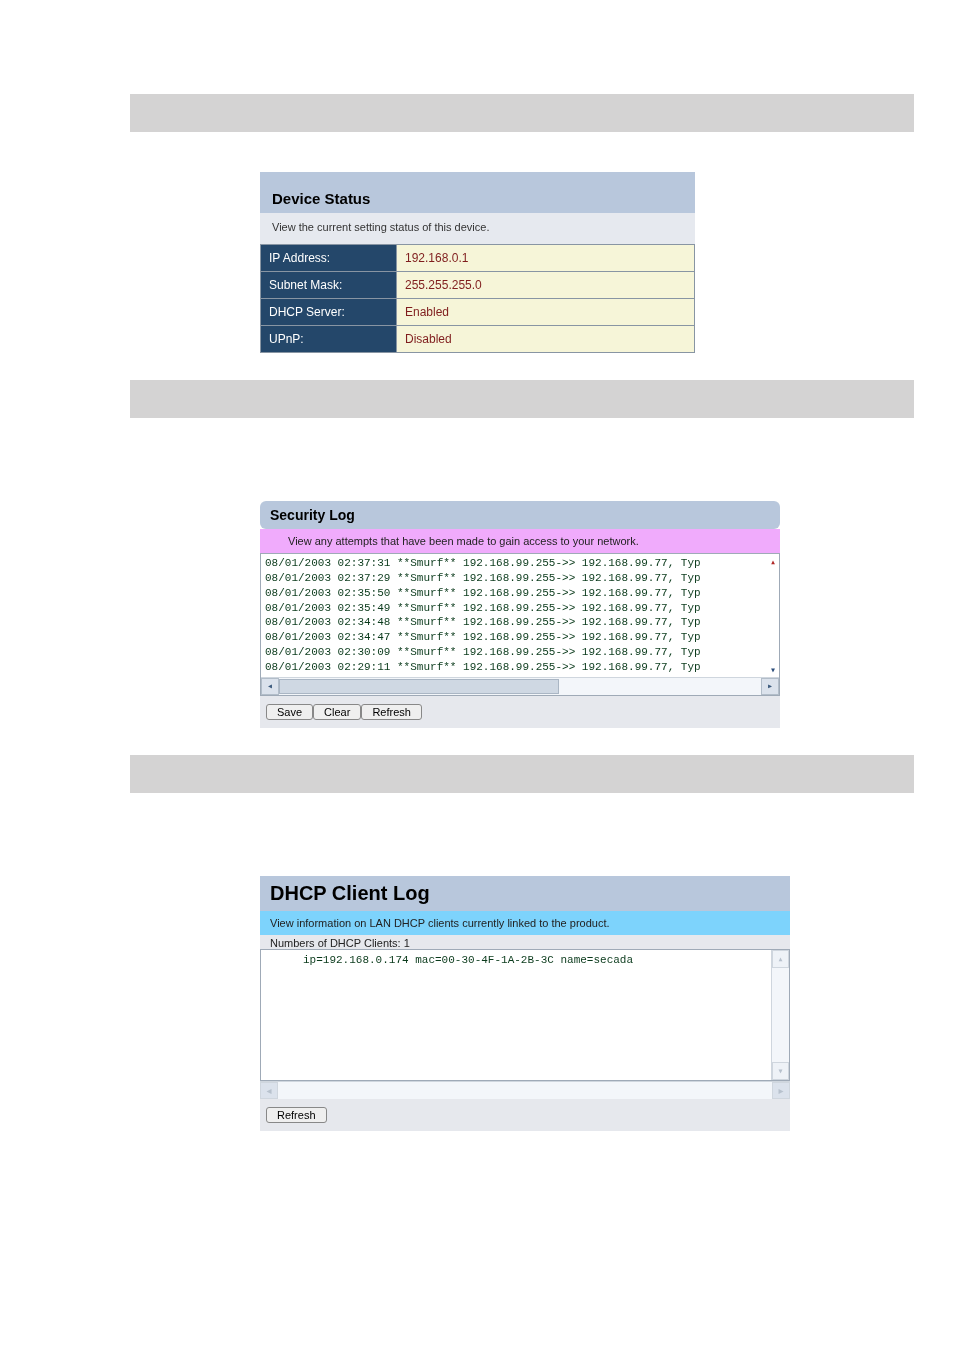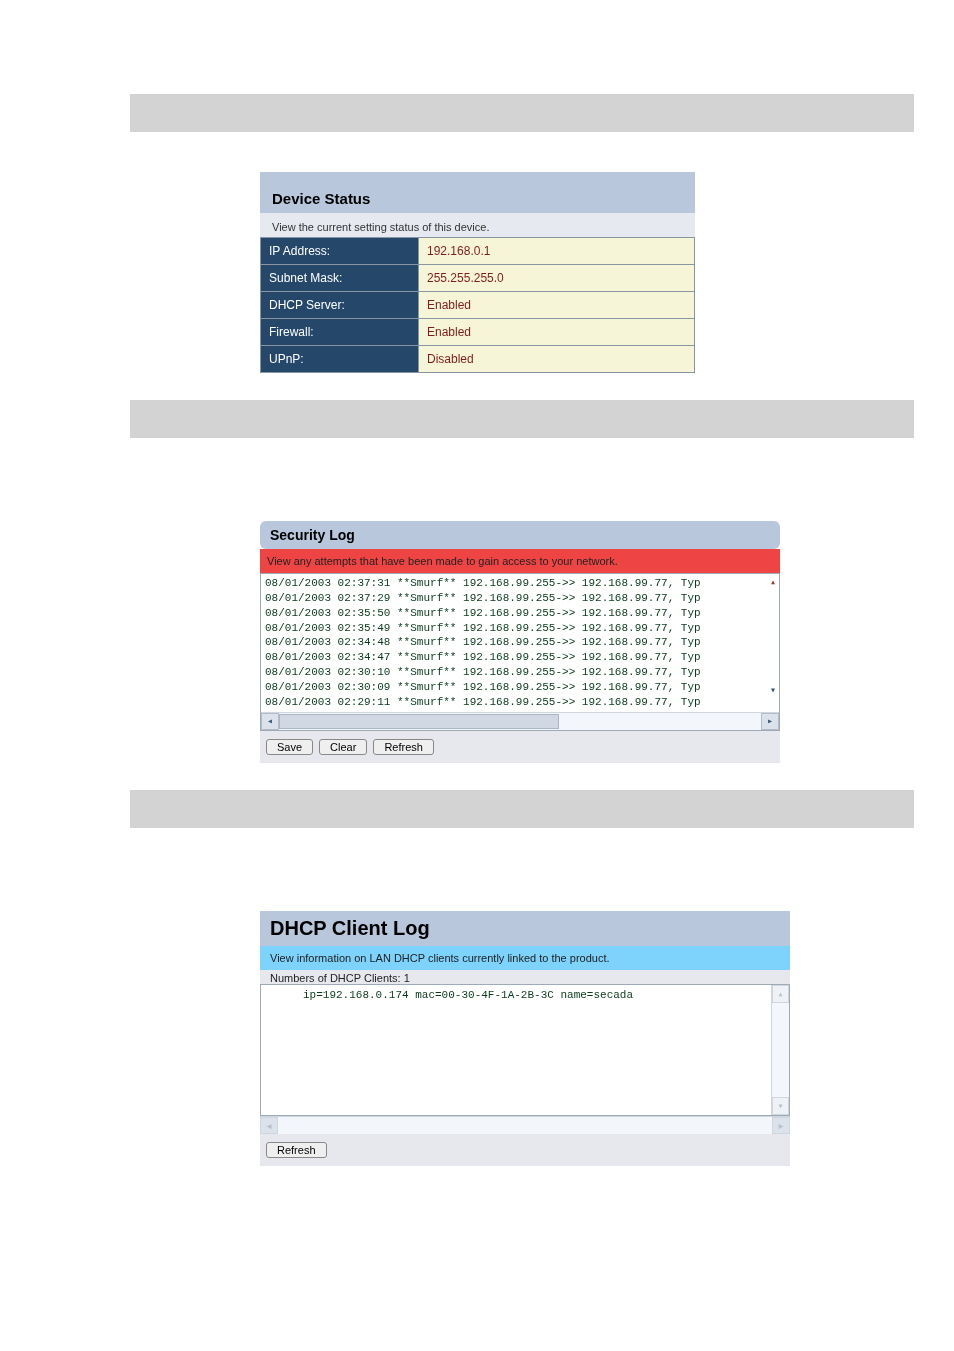--- a/index.html
+++ b/index.html
@@ -27,52 +27,52 @@
     }
     .panel-ds-title {
       font-weight: bold;
       font-size: 15px;
       color: #000;
     }
     .panel-ds-sub {
       background: #e6e9ef;
       font-size: 11px;
       color: #333;
-      padding: 8px 12px 4px 12px;
+      padding: 8px 12px 11px 12px;
     }
     .ds-table {
       width: 100%;
       border-collapse: collapse;
       font-size: 12px;
     }
     .ds-table td {
       border: 1px solid #8895a3;
       padding: 6px 8px;
     }
     .ds-table td.label {
       background: #24476a;
       color: #fff;
-      width: 158px;
+      width: 136px;
     }
     .ds-table td.value {
       background: #f6f5d8;
       color: #7f1d1d;
     }
 
     
     .panel-sl { width: 520px; font-size: 11px; }
     .panel-sl-head {
       background: #b8c7dc;
       padding: 6px 10px;
       border-radius: 6px;
     }
     .panel-sl-title { font-weight: bold; font-size: 14px; color:#000; }
     .panel-sl-sub {
-      background: #ef4444;
-      padding: 6px 7px;
+      background: #f0abfc;
+      padding: 6px 28px;
       color:#222;
     }
     .sl-log {
       background: #fff;
       border: 1px solid #9faab7;
       font-family: "Courier New", monospace;
       font-size: 11px;
       color: #0a3a1b;
       overflow: hidden;
     }
@@ -100,21 +100,21 @@
     .sl-sidearrows {
       position:relative;
     }
     .sl-up, .sl-down {
       position:absolute; right:3px;
       font-size:10px; color:#b02626;
     }
     .sl-up { top:2px; }
     .sl-down { top:110px; color:#2b4d7a; }
 
-    .btnrow { padding: 8px 6px; background:#e6e8ed; display:flex; gap:6px; }
+    .btnrow { padding: 8px 6px; background:#e6e8ed; display:flex; }
     .native-btn {
       font-family: Arial, sans-serif;
       font-size: 11px;
       padding: 1px 10px;
       background: #efefef;
       border: 1px solid #888;
       border-radius: 3px;
       cursor: pointer;
     }
 
@@ -187,24 +187,20 @@
           <tr>
         <td class="label">IP Address:</td>
         <td class="value">192.168.0.1</td>
       </tr>
       <tr>
         <td class="label">Subnet Mask:</td>
         <td class="value">255.255.255.0</td>
       </tr>
       <tr>
         <td class="label">DHCP Server:</td>
-        <td class="value">Enabled</td>
-      </tr>
-      <tr>
-        <td class="label">Firewall:</td>
         <td class="value">Enabled</td>
       </tr>
       <tr>
         <td class="label">UPnP:</td>
         <td class="value">Disabled</td>
       </tr>
     </tbody>
       </table>
   </div>
 </div>
@@ -223,21 +219,20 @@
     <div class="sl-log sl-sidearrows">
       <span class="sl-up">▴</span>
       <span class="sl-down">▾</span>
       <div class="lines">
         <div class="line"><span>08/01/2003  02:37:31 **Smurf** 192.168.99.255-&gt;&gt; 192.168.99.77, Typ</span></div>
         <div class="line"><span>08/01/2003  02:37:29 **Smurf** 192.168.99.255-&gt;&gt; 192.168.99.77, Typ</span></div>
         <div class="line"><span>08/01/2003  02:35:50 **Smurf** 192.168.99.255-&gt;&gt; 192.168.99.77, Typ</span></div>
         <div class="line"><span>08/01/2003  02:35:49 **Smurf** 192.168.99.255-&gt;&gt; 192.168.99.77, Typ</span></div>
         <div class="line"><span>08/01/2003  02:34:48 **Smurf** 192.168.99.255-&gt;&gt; 192.168.99.77, Typ</span></div>
         <div class="line"><span>08/01/2003  02:34:47 **Smurf** 192.168.99.255-&gt;&gt; 192.168.99.77, Typ</span></div>
-        <div class="line"><span>08/01/2003  02:30:10 **Smurf** 192.168.99.255-&gt;&gt; 192.168.99.77, Typ</span></div>
         <div class="line"><span>08/01/2003  02:30:09 **Smurf** 192.168.99.255-&gt;&gt; 192.168.99.77, Typ</span></div>
         <div class="line"><span>08/01/2003  02:29:11 **Smurf** 192.168.99.255-&gt;&gt; 192.168.99.77, Typ</span></div>
       </div>
       <div class="sl-hscroll">
         <div class="btn">◂</div>
         <div class="track">
             <div class="thumb"></div>
           </div>
         <div class="btn">▸</div>
       </div>

